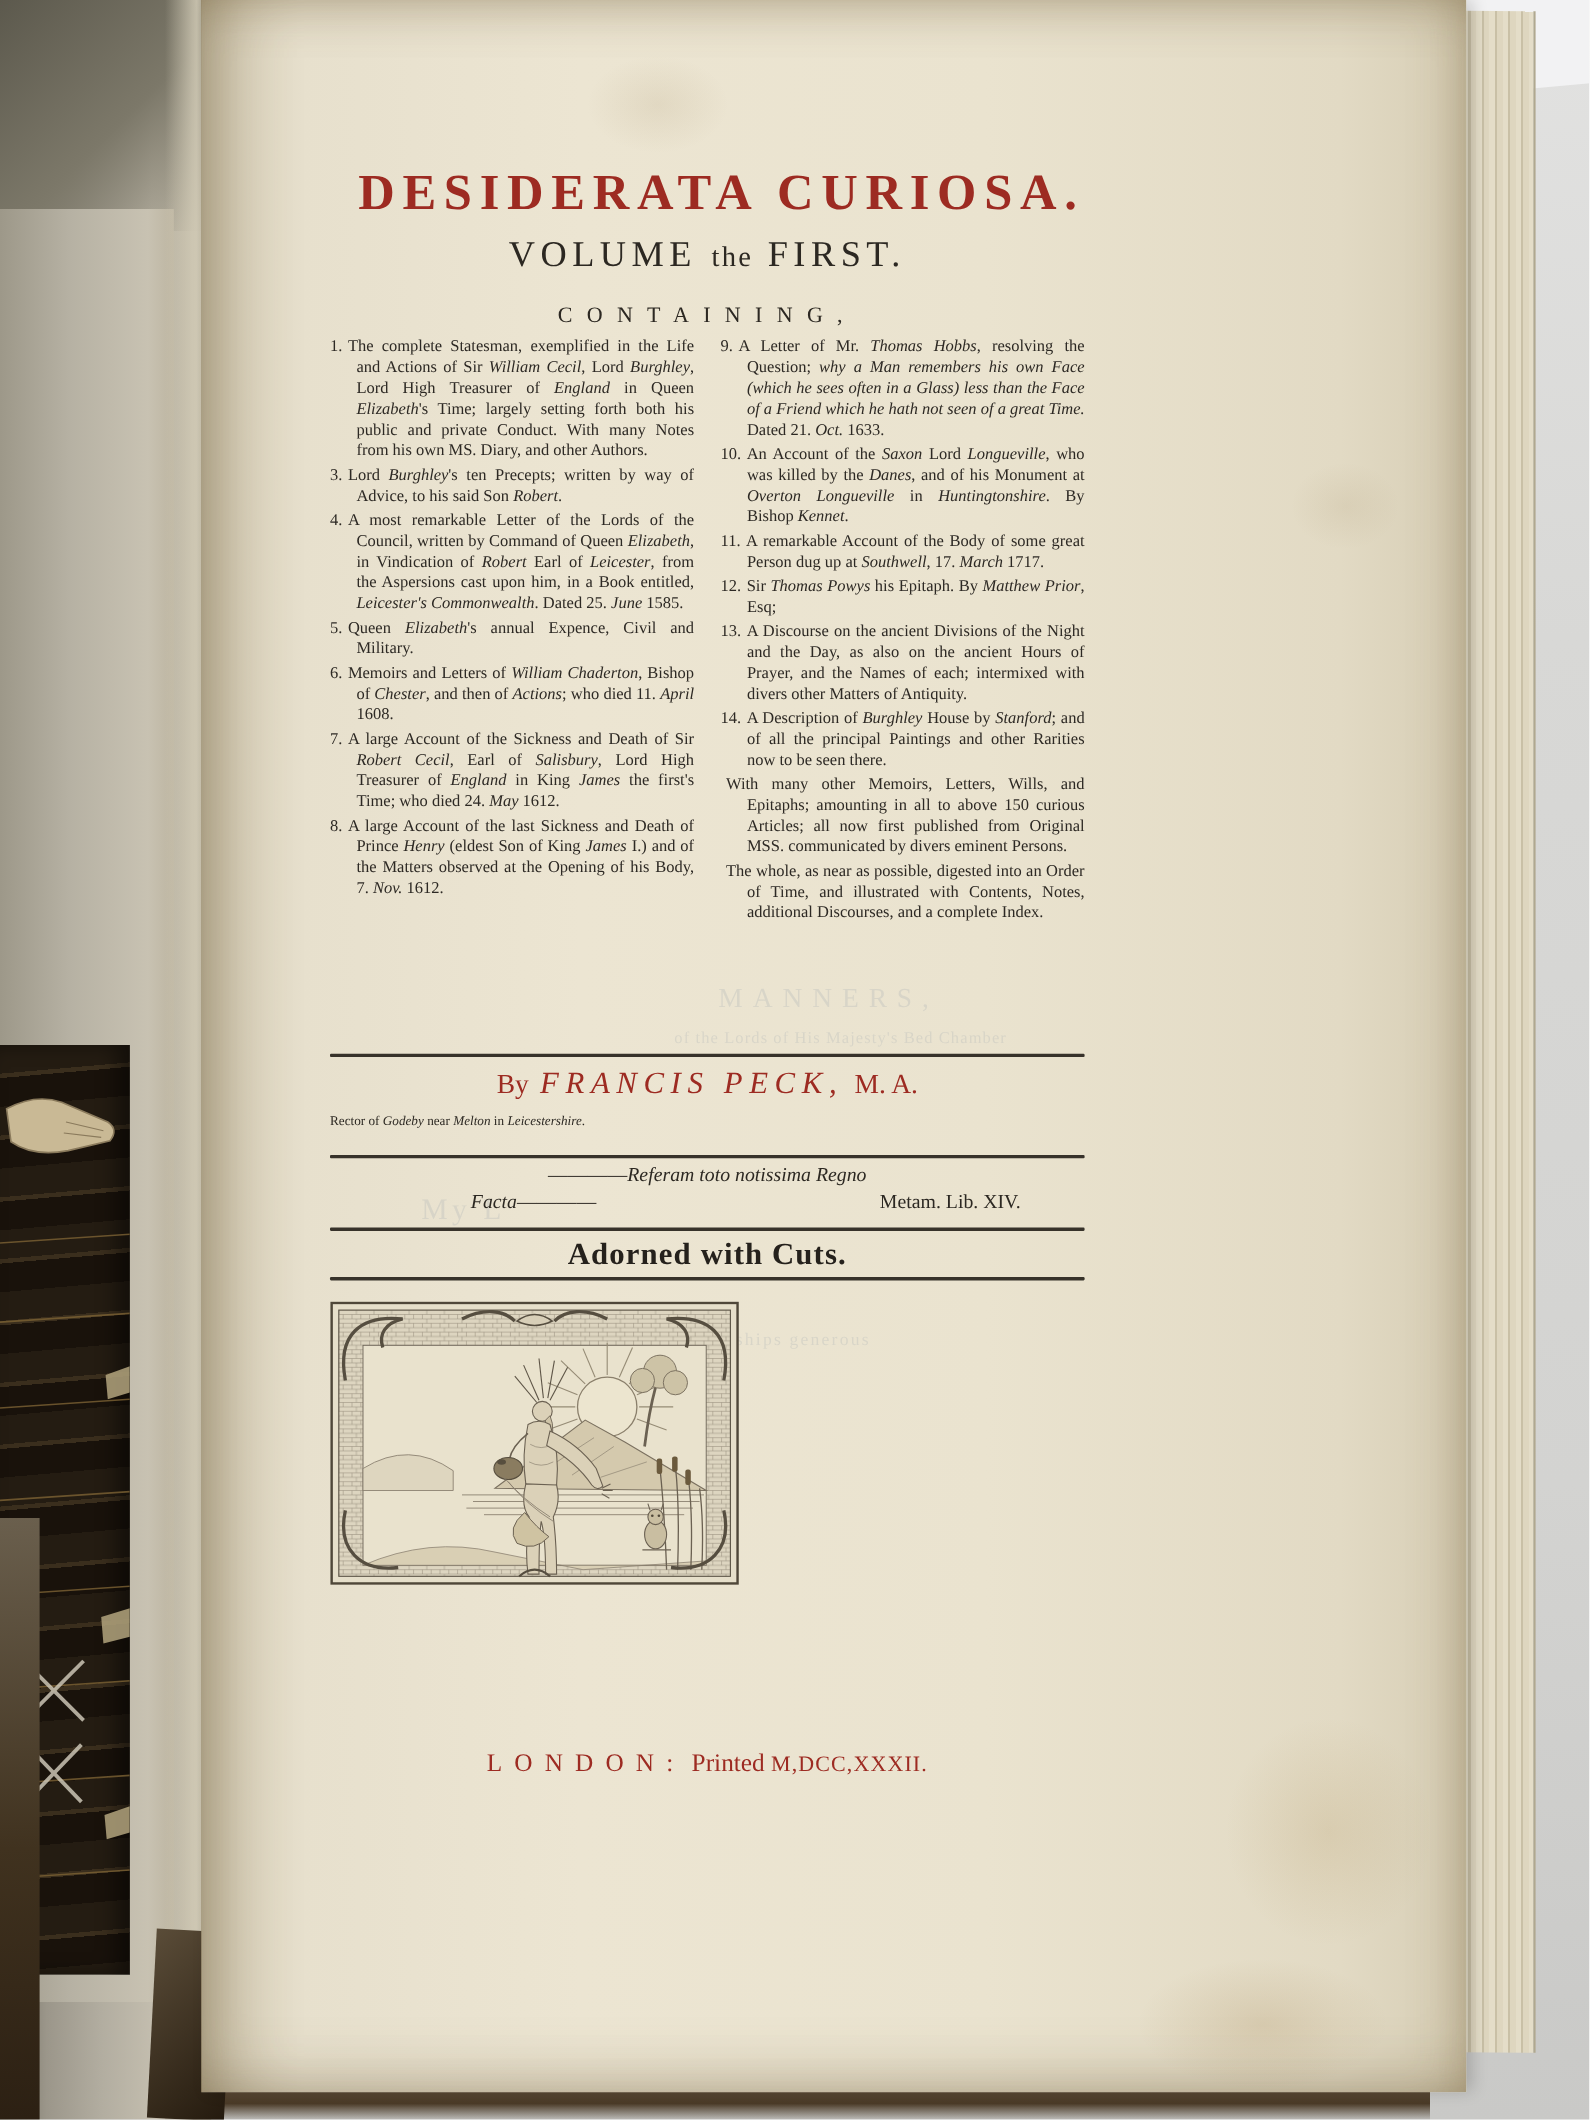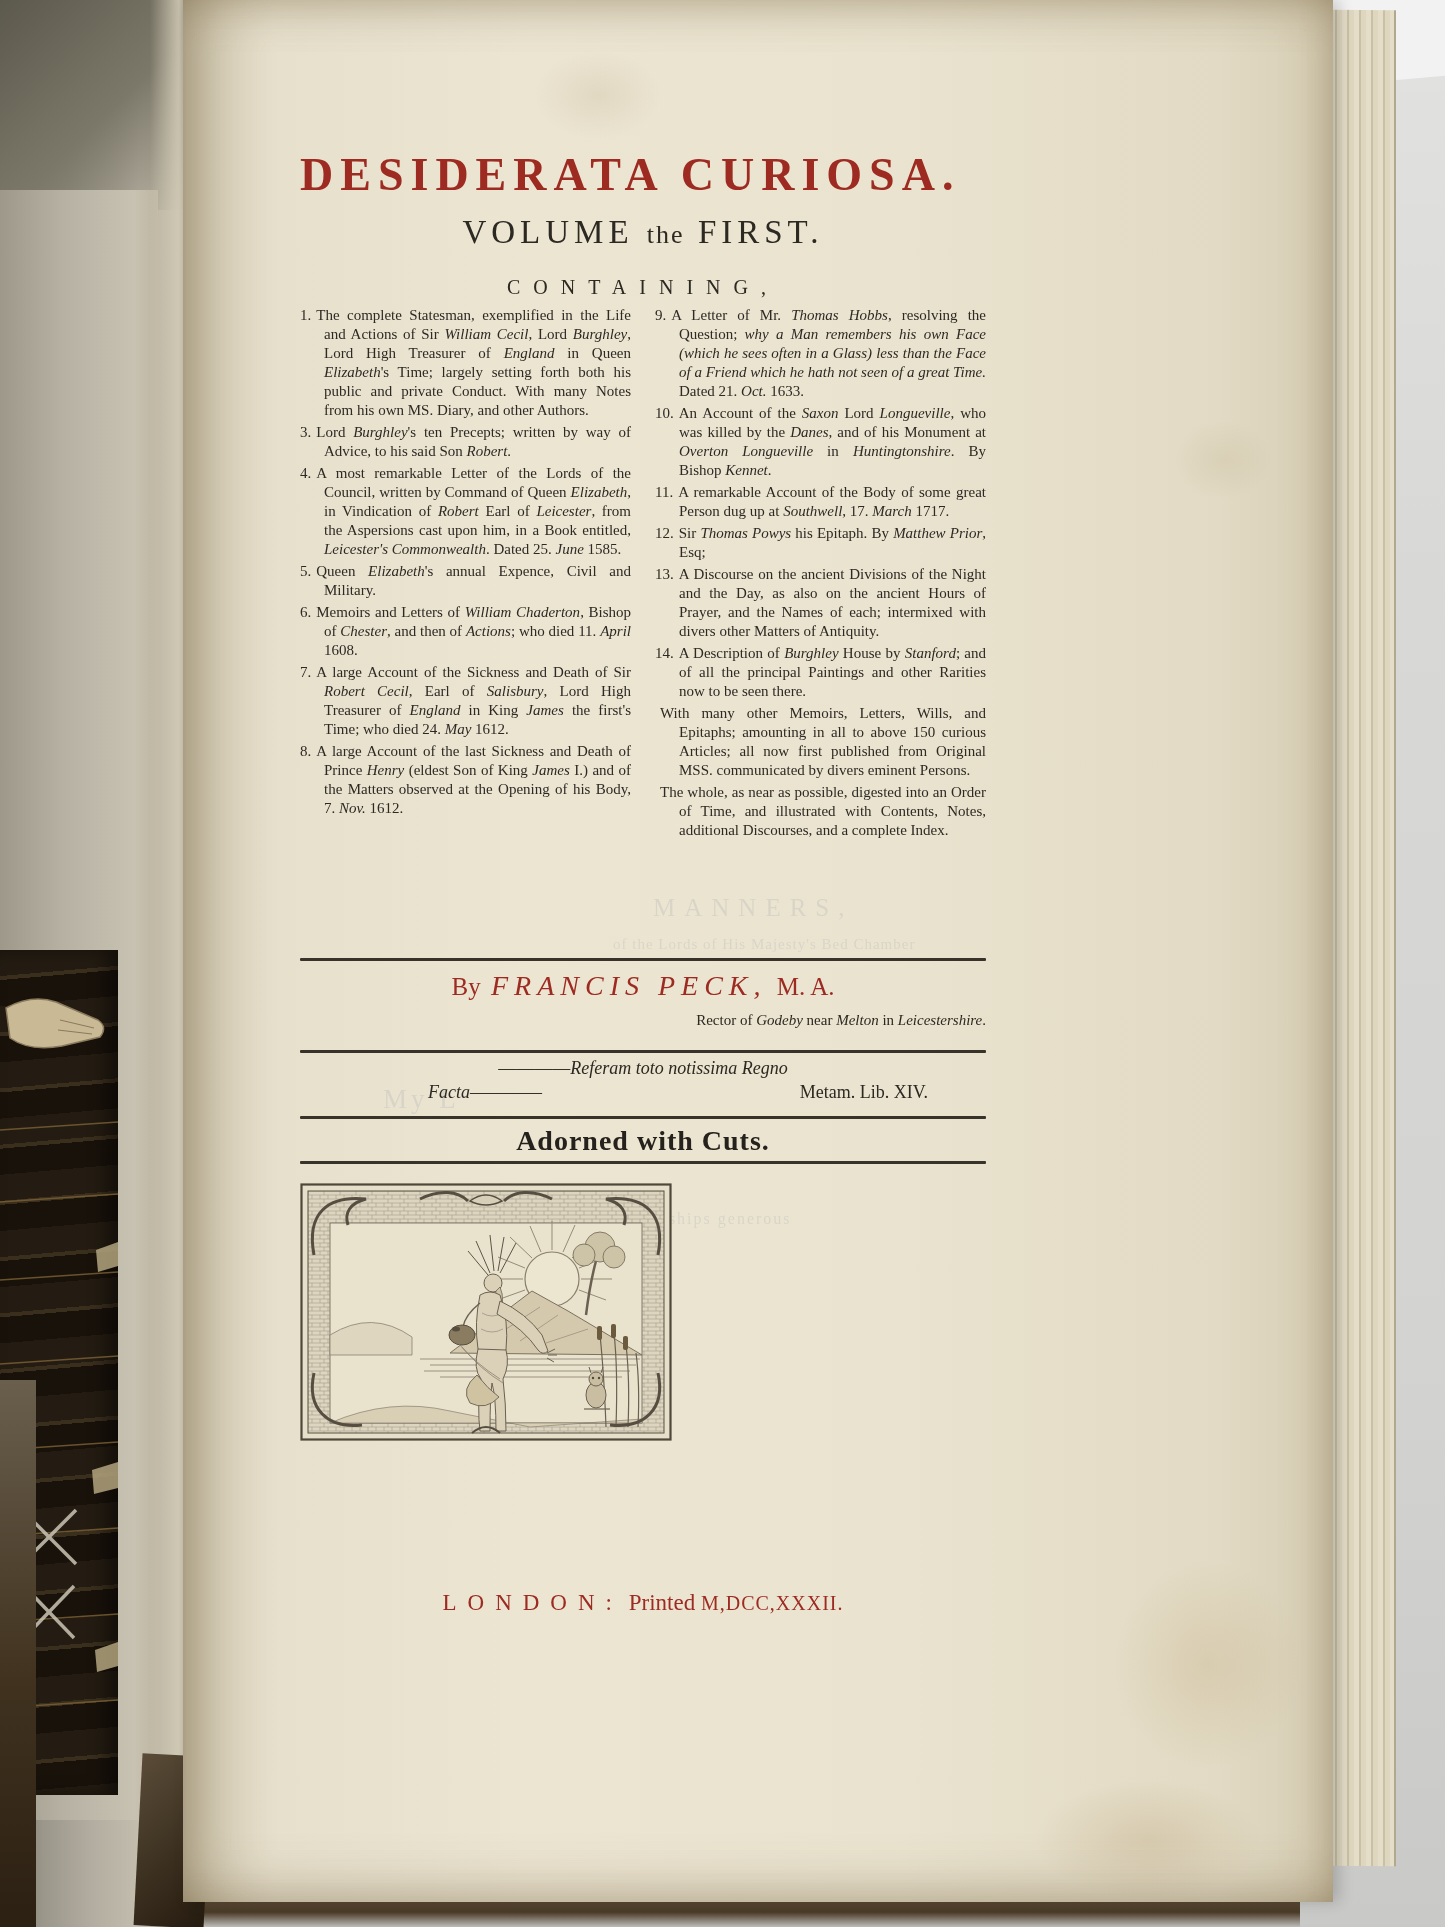--- a/index.html
+++ b/index.html
@@ -38,34 +38,34 @@
           background:linear-gradient(90deg,#d9d0b9 0%,#e7e0cd 8%,#ece5d2 30%,#eae3cf 62%,#e2dac4 90%,#d6cdb4 100%);
           box-shadow:inset 42px 0 70px -32px rgba(95,80,45,.5),
                      inset -26px 0 50px -26px rgba(120,100,60,.38),
                      inset 0 28px 50px -28px rgba(120,100,60,.33),
                      inset 0 -35px 60px -30px rgba(110,90,55,.3),
                      6px 0 14px rgba(0,0,0,.18);}
   .stain{position:absolute;border-radius:50%;pointer-events:none;}
   .ghost{position:absolute;color:#7d8da0;opacity:.16;white-space:nowrap;filter:blur(.4px);}
   .content{position:absolute;left:117px;top:0;width:686px;}
   .content > div{position:absolute;width:100%;}
-  .main-title{top:148px;text-align:left;font-size:46px;font-weight:bold;
+  .main-title{top:148px;text-align:right;font-size:46px;font-weight:bold;
           letter-spacing:7px;color:#9d2b22;white-space:nowrap;}
   .volume-line{top:214px;text-align:center;font-size:33px;letter-spacing:5px;color:#2c2822;white-space:nowrap;}
   .volume-line .lc{font-size:26px;letter-spacing:2px;}
   .containing{top:276px;text-align:center;font-size:20px;letter-spacing:13px;color:#2c2822;}
   .columns{top:306px;display:flex;gap:24px;}
   .col{width:335px;font-size:15px;line-height:19px;text-align:justify;}
   .toc-item{padding-left:24px;text-indent:-24px;margin-bottom:3px;}
   .toc-item .num{padding-right:5px;}
   .rule{position:absolute;left:0;width:100%;height:3px;background:#37322a;border-radius:1px;}
   .rule1{top:958px;} .rule2{top:1050px;} .rule3{top:1116px;} .rule4{top:1161px;}
   .byline{top:970px;text-align:center;color:#9d2b22;font-size:25px;white-space:nowrap;}
   .byline .author{font-style:italic;font-size:28px;letter-spacing:6px;padding:0 4px;}
-  .rector{top:1012px;text-align:right;font-size:15px;color:#2c2822;}
+  .rector{top:1012px;text-align:left;font-size:12px;color:#2c2822;}
   .motto1{top:1058px;text-align:center;font-size:18px;color:#2c2822;}
   .motto2{top:1082px;display:flex;justify-content:space-between;
           box-sizing:border-box;padding:0 58px 0 128px;font-size:18px;color:#2c2822;}
   .adorned{top:1125px;text-align:center;font-size:28px;font-weight:bold;letter-spacing:1px;color:#25211c;}
   .vignette{top:1183px;left:50%;transform:translateX(-50%);width:372px;}
   .imprint{top:1590px;text-align:center;color:#9d2b22;font-size:23px;white-space:nowrap;}
   .imprint .city{letter-spacing:11px;}
   .imprint .date{font-size:20px;letter-spacing:1px;}
   i{font-style:italic;}
 </style>

